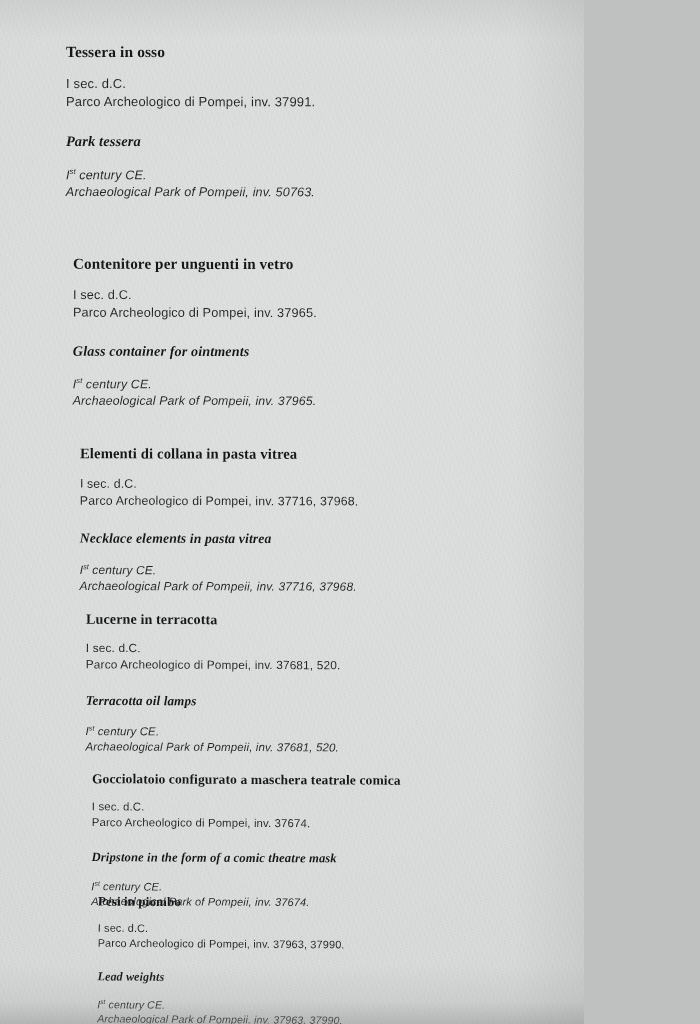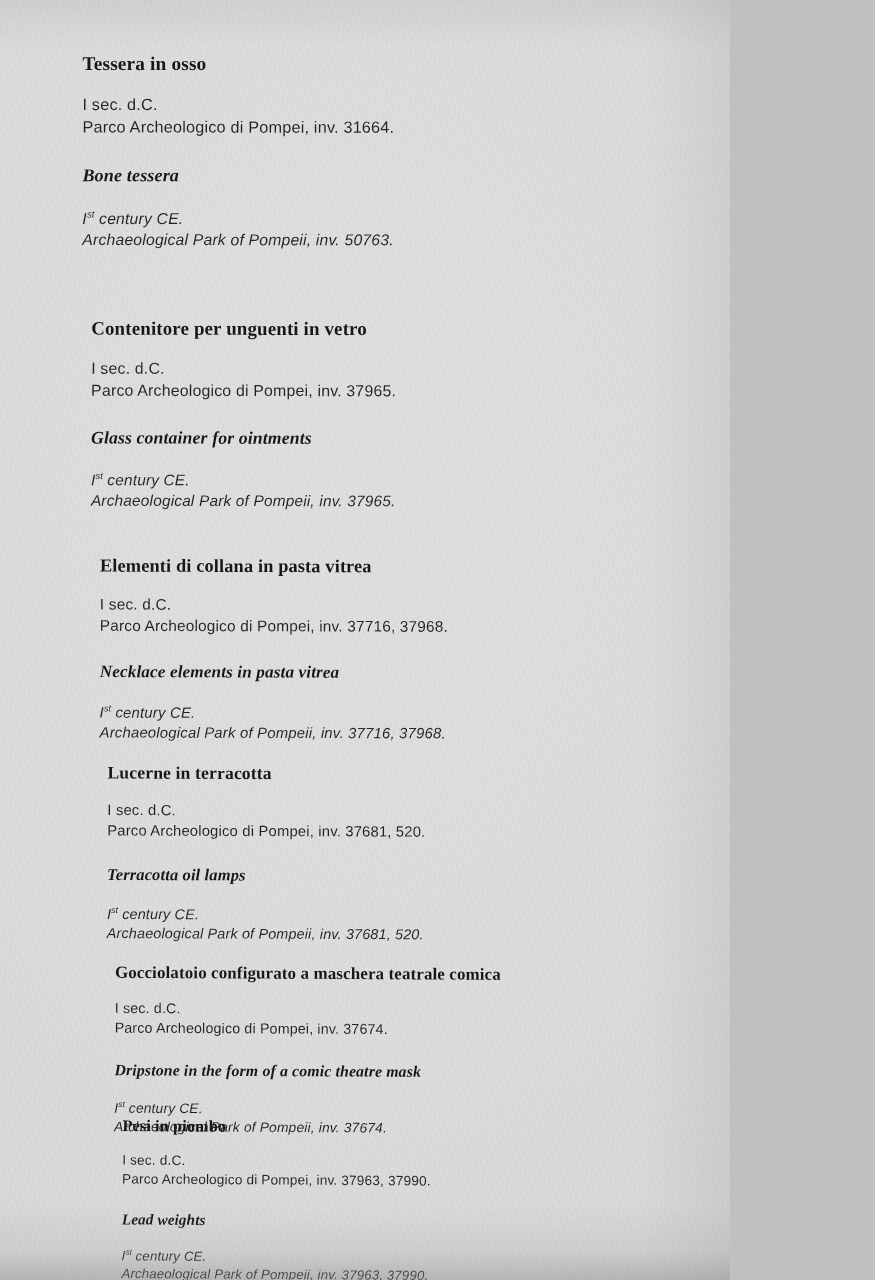--- a/index.html
+++ b/index.html
@@ -157,23 +157,23 @@
 
 <div id="panel">
 
   <div id="entries">
 
     <div class="entry entry-0">
       <div class="stack">
         <div class="title-it">Tessera in osso</div>
         <div class="meta">
           <span class="meta-line">I sec. d.C.</span>
-          <span class="meta-line">Parco Archeologico di Pompei, inv. 31664.</span>
-        </div>
-        <div class="title-en">Bone tessera</div>
+          <span class="meta-line">Parco Archeologico di Pompei, inv. 37991.</span>
+        </div>
+        <div class="title-en">Park tessera</div>
         <div class="meta en">
           <span class="meta-line"><span>I</span><span class="sup">st</span><span> century CE.</span></span>
           <span class="meta-line">Archaeological Park of Pompeii, inv. 50763.</span>
         </div>
       </div>
     </div>
 
     <div class="entry entry-1">
       <div class="stack">
         <div class="title-it">Contenitore per unguenti in vetro</div>

